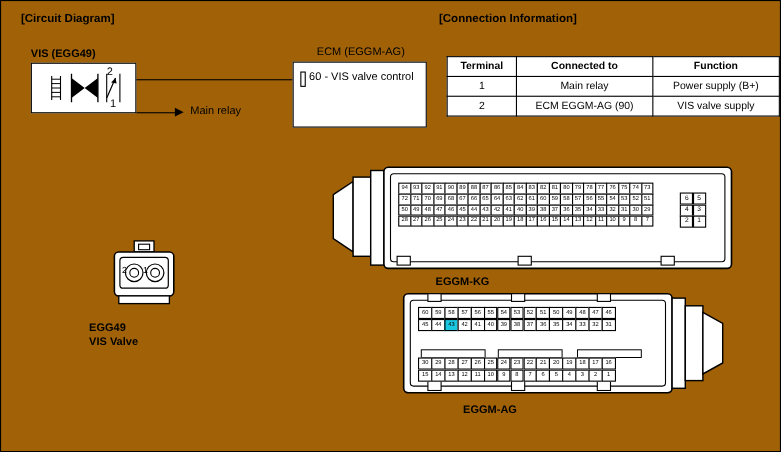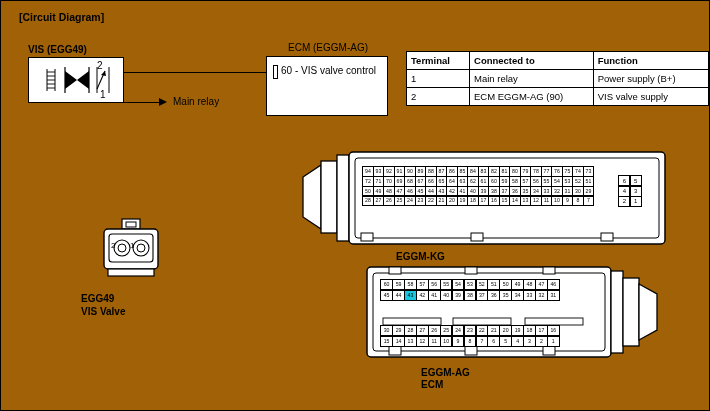--- a/index.html
+++ b/index.html
@@ -52,21 +52,21 @@
   }
 
   
   table.conn {
     border-collapse: collapse;
     font-size: 9.5px;
     background: #fff;
   }
   table.conn th, table.conn td {
     border: 1px solid #000;
-    text-align: left;
+    text-align: center;
     padding: 3px 4px;
     font-weight: normal;
     white-space: nowrap;
   }
   table.conn th { font-weight: bold; }
   .col-term { width: 56px; }
   .col-conn { width: 118px; }
   .col-func { width: 110px; }
 
   
@@ -102,20 +102,21 @@
     white-space: nowrap;
   }
 </style>
 </head>
 <body>
 
 <div id="page">
 
   <div class="abs section-title" style="left:18px; top:10px;">[Circuit Diagram]</div>
 
+  <div class="abs section-title" style="left:398px; top:10px;">[Connection Information]</div>
 
 
   <div class="abs lbl bold" style="left:27px; top:43px;">VIS (EGG49)</div>
 
   <div class="abs box-outline" style="left:27px; top:56px; width:96px; height:46px;"></div>
 
   <div class="abs" style="left:34px; top:62px; width:82px; height:34px;">
     <svg width="82" height="34" viewBox="0 0 82 34">
 
       <polygon points="30,8 30,26 42,17" fill="#000"></polygon>
@@ -416,15 +417,14 @@
         <div class="pin ag-pin">5</div>
         <div class="pin ag-pin">4</div>
         <div class="pin ag-pin">3</div>
         <div class="pin ag-pin">2</div>
         <div class="pin ag-pin">1</div>
       </div>
     </div>
   </div>
 
   <div class="abs cap-name" style="left:420px; top:366px; width:130px;">EGGM-AG</div>
-  <div class="abs cap-name" style="left:420px; top:378px; width:130px;">ECM</div>
 
 </div>
 
 </body></html>

